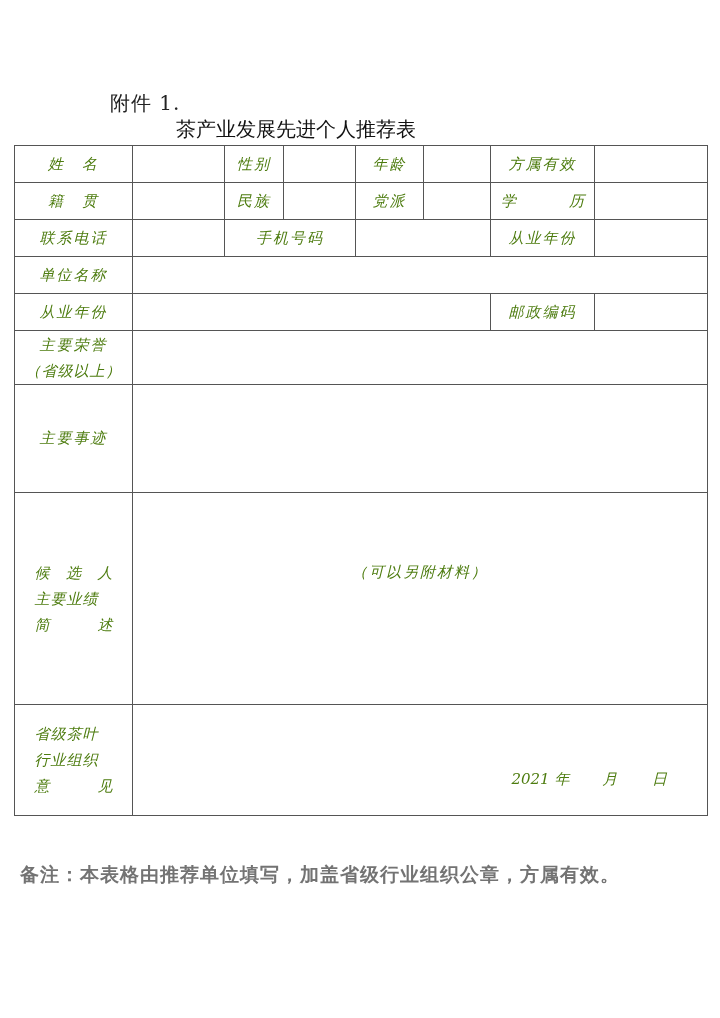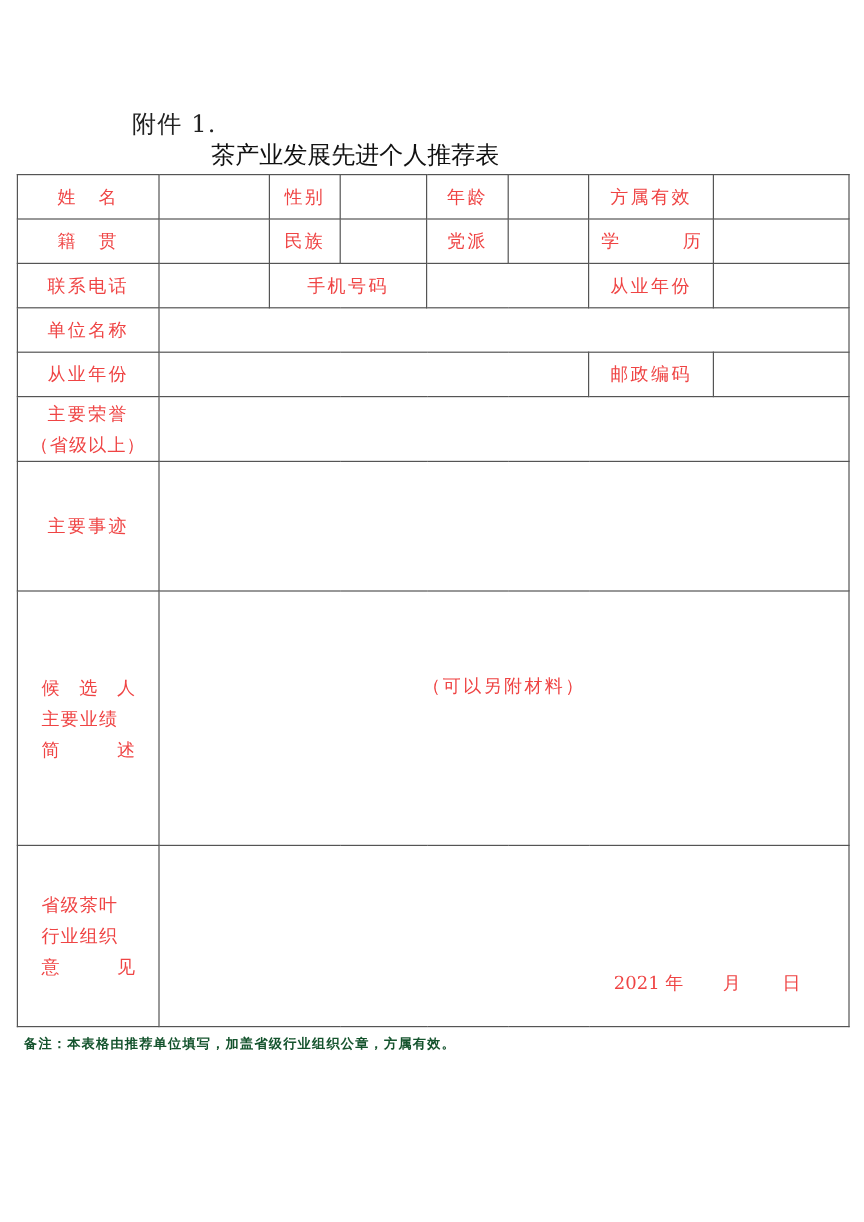--- a/index.html
+++ b/index.html
@@ -2,29 +2,29 @@
 <html><head>
 <meta charset="utf-8">
 <style>
   html, body { margin: 0; padding: 0; background: #ffffff; }
   body { width: 720px; height: 1018px; position: relative; overflow: hidden;
          font-family: "DejaVu Serif", "Liberation Serif", serif; color: #222; }
   .attach { position: absolute; left: 110px; top: 90px; font-size: 20px; letter-spacing: 1px; }
   .title { position: absolute; left: 0; width: 592px; top: 116px; text-align: center;
            font-family: "DejaVu Sans", "Liberation Sans", sans-serif; font-size: 20px; color: #111; }
   table.form { position: absolute; left: 14px; top: 145px; width: 693px; border-collapse: collapse; table-layout: fixed; }
-  table.form td { border: 1.5px solid #555; padding: 0; font-size: 15px; text-align: center; vertical-align: middle; color: #ef4444; }
+  table.form td { border: 1.5px solid #555; padding: 0; font-size: 15px; text-align: center; vertical-align: middle; color: #4d7c0f; font-style: italic; }
   .lbl { letter-spacing: 2px; }
   .sp2 { display: flex; justify-content: space-between; padding: 0 10px 0 10px !important; }
   .vert { display: inline-block; width: 78px; text-align: left; line-height: 26px; font-size: 15px; }
   .vert .j { display: flex; justify-content: space-between; }
   .note-c { font-size: 15px; letter-spacing: 2px; }
   .date { position: absolute; right: 40px; bottom: 26px; font-size: 15px; }
   .date span { margin-left: 14px; }
-  .footnote { position: absolute; left: 20px; top: 862px; font-size: 11px; font-weight: bold; letter-spacing: 1px; color: #14532d; }
+  .footnote { position: absolute; left: 20px; top: 862px; font-size: 19px; font-weight: bold; letter-spacing: 1px; color: #737373; }
   .cellrel { position: relative; }
 </style>
 </head>
 <body>
 
 <div class="attach">附件 1.</div>
 <div class="title">茶产业发展先进个人推荐表</div>
 
 <table class="form">
   <colgroup>
@@ -106,21 +106,21 @@
         <div class="j">
               <span>简</span>
               <span>述</span>
             </div>
       </div>
     </td>
     <td colspan="7" style="vertical-align:top; padding-top:70px">
       <span class="note-c">（可以另附材料）</span>
     </td>
   </tr>
-  <tr style="height:151px">
+  <tr style="height:111px">
     <td>
       <div class="vert">
         <div class="j" style="letter-spacing:1px">
               <span>省级茶叶</span>
             </div>
         <div class="j" style="letter-spacing:1px">
               <span>行业组织</span>
             </div>
         <div class="j">
               <span>意</span>

